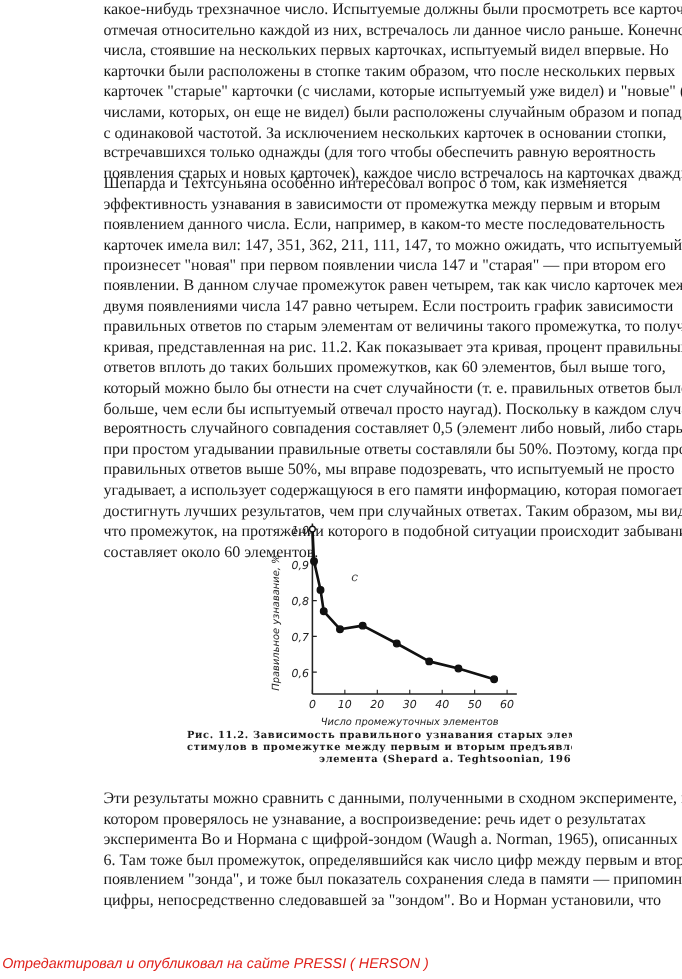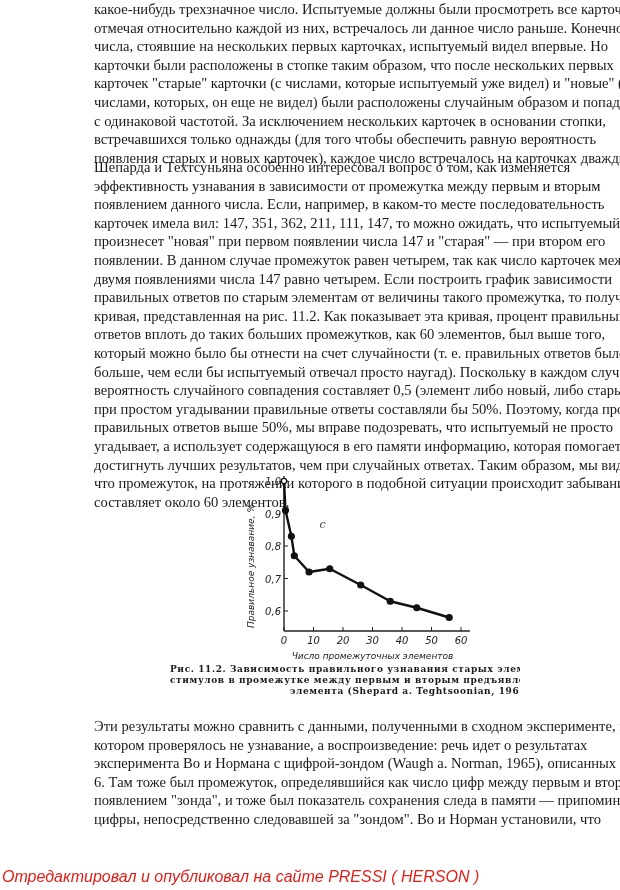--- a/index.html
+++ b/index.html
@@ -18,21 +18,21 @@
   .caption {
     position: absolute; left: 10px; top: 198px; width: 350px;
     font-family: "DejaVu Serif", "Liberation Serif", serif;
     font-size: 9px; line-height: 11px; color: #1a1a1a; font-weight: bold;
     white-space: nowrap; overflow: hidden; letter-spacing: 0.6px;
   }
   .caption .line.indent { padding-left: 120px; }
   .footer {
     position: absolute; left: 2px; top: 868px;
     font-family: "Liberation Sans", "DejaVu Sans", sans-serif;
-    font-style: italic; font-size: 16px; color: #e0201a; white-space: nowrap;
+    font-style: italic; font-size: 13px; color: #e0201a; white-space: nowrap;
   }
   .p2 { position: absolute; top: 158px; }
   .p3 { position: absolute; top: 717px; }
   .p1 { position: absolute; top: 0px; }
 </style>
 </head>
 <body>
 
 <div class="page">
   <div class="p1 para">

